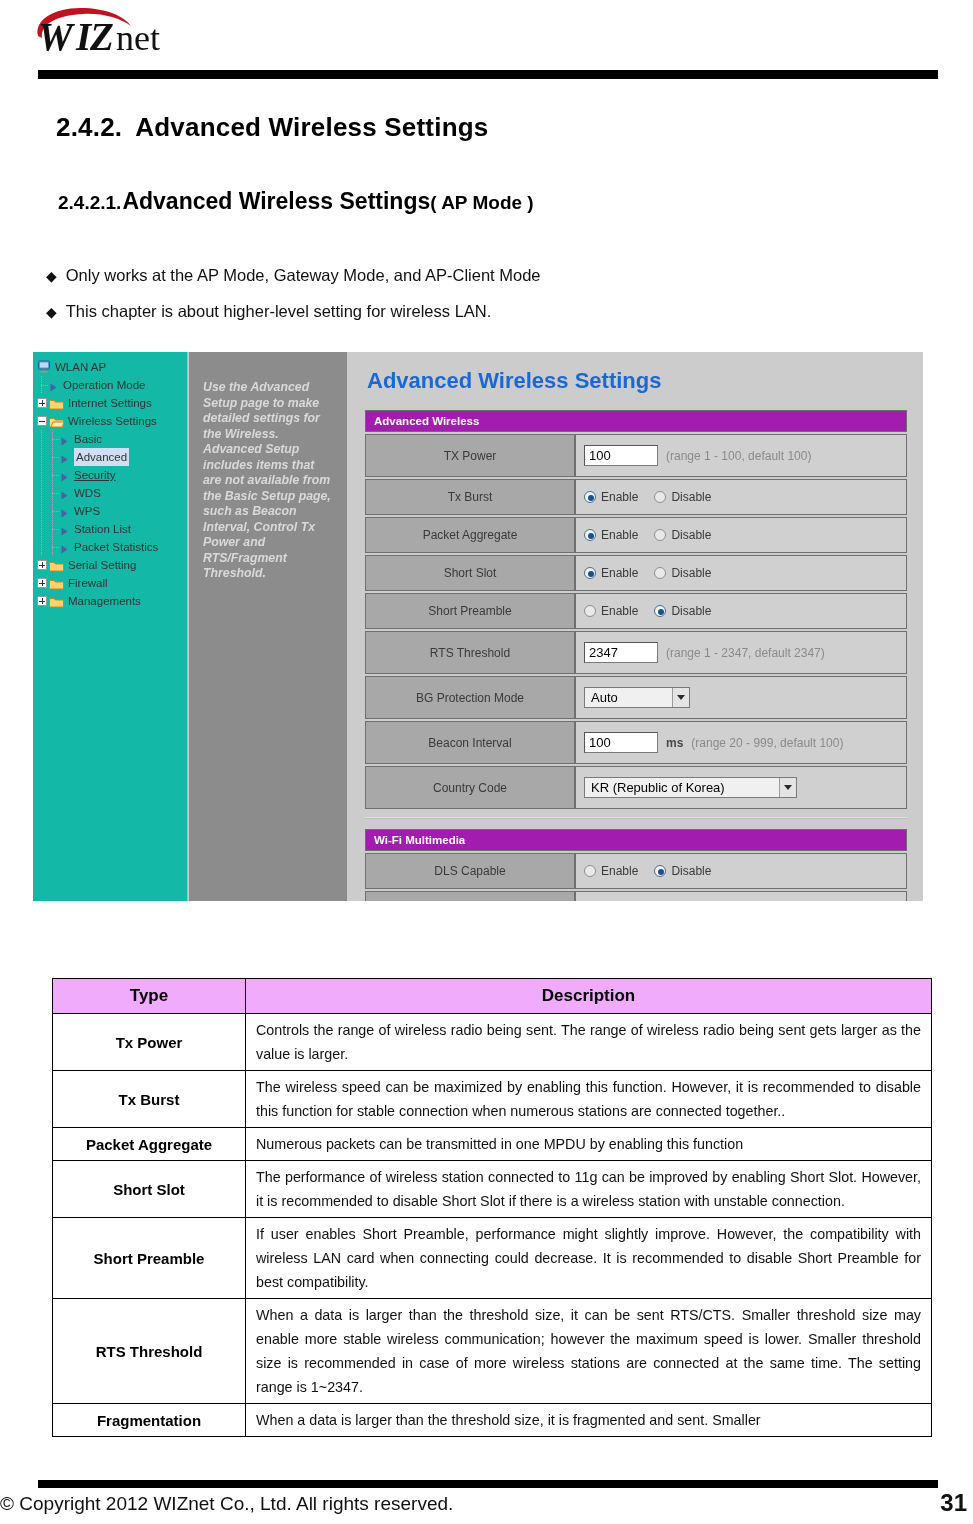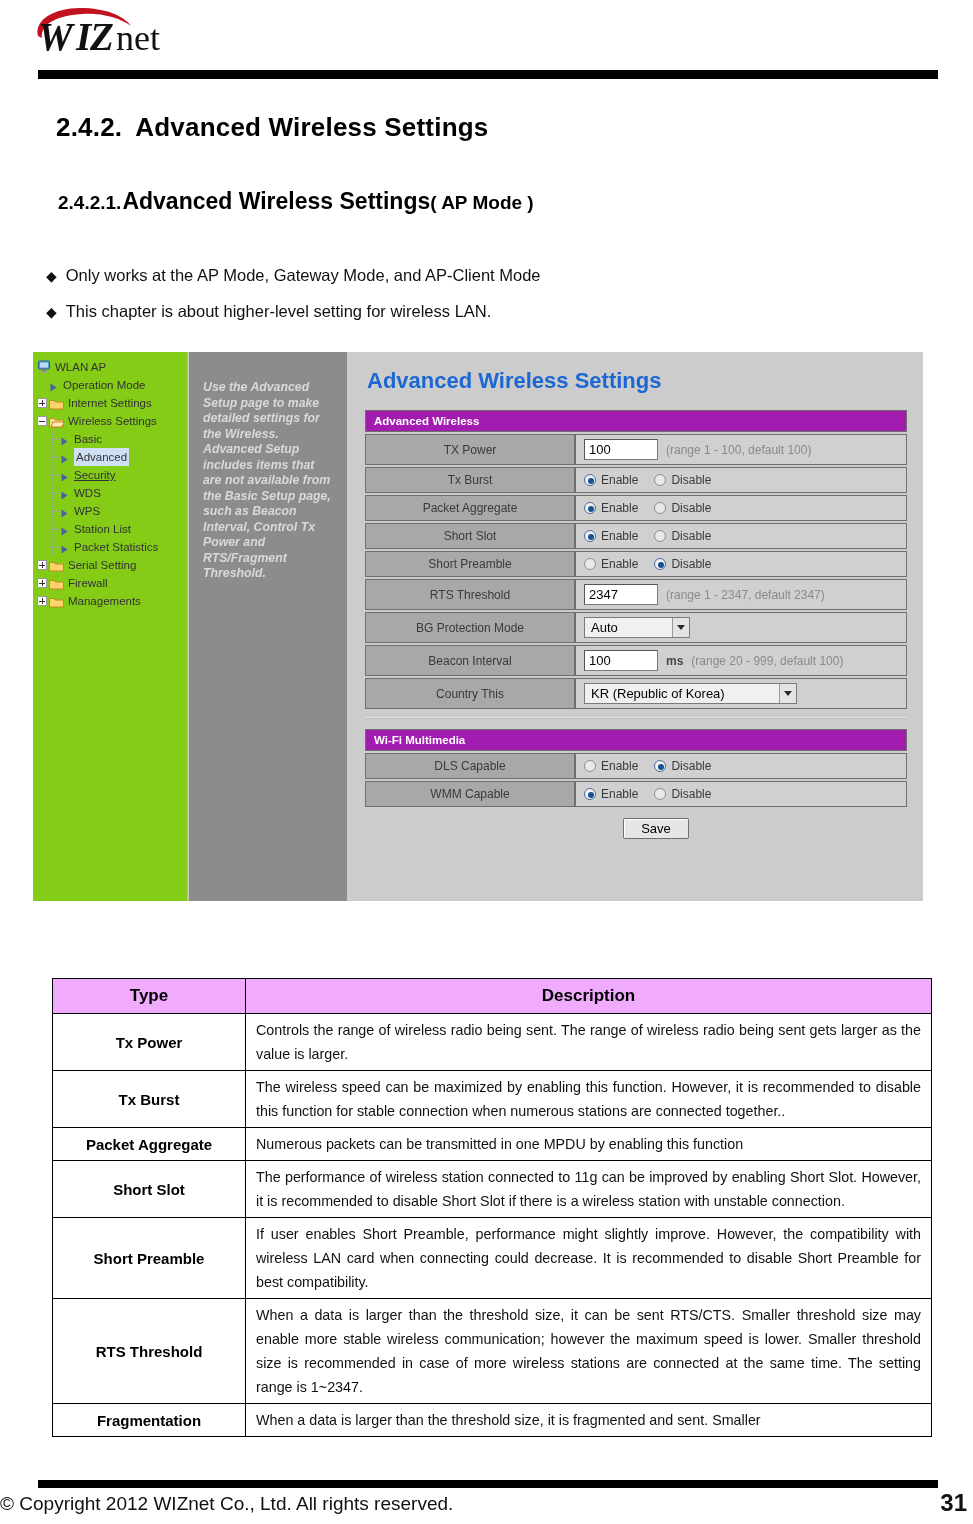--- a/index.html
+++ b/index.html
@@ -52,21 +52,21 @@
   
   .shot {
     position: absolute; left: 33px; top: 352px;
     width: 890px; height: 549px;
     background: #cccccc;
     overflow: hidden;
   }
   
   .shot-tree {
     position: absolute; left: 0; top: 0; width: 155px; height: 549px;
-    background: #84cc16;
+    background: #14b8a6;
     border-right: 1px solid #b8b8b8;
     padding: 6px 12px 0 4px;
   }
   .tree-node {
     position: relative;
     height: 18px; line-height: 18px;
     font-size: 11.5px; color: #333;
     white-space: nowrap;
     display: flex; align-items: center;
   }
@@ -130,21 +130,21 @@
     font-size: 11.5px; font-weight: bold;
     padding: 4px 0 4px 8px;
     border: 1px solid #6e6e6e;
   }
   .fs-row > td { border: 1px solid #6f6f6f; }
   .fs-key {
     width: 210px; background: #a8a8a8; color: #3a3a3a;
     font-size: 12px; text-align: center; padding: 5px 4px;
   }
   .fs-val {
-    background: #d0d0d0; padding: 4px 8px;
+    background: #d0d0d0; padding: 10px 8px;
     font-size: 12px; color: #6d6d6d; margin-top: 40px;
   }
   .txtbox {
     display: inline-block; width: 74px;
     background: #ffffff; border: 1px solid #7a7a7a;
     border-top-color:#555; border-left-color:#555;
     font-size: 13px; color: #000; padding: 2px 4px;
     vertical-align: middle; font-family: "Liberation Sans", sans-serif;
   }
   .hint { color: #8a8a8a; font-size: 12px; margin-left: 8px; vertical-align: middle; }
@@ -464,21 +464,21 @@
                 <span class="selarrow">
                   <i></i>
                 </span>
               </span></td>
           </tr>
           <tr class="fs-row">
             <td class="fs-key">Beacon Interval</td>
             <td class="fs-val"><span class="txtbox">100</span><span class="unit">ms</span><span class="hint">(range 20 - 999, default 100)</span></td>
           </tr>
           <tr class="fs-row">
-            <td class="fs-key">Country This</td>
+            <td class="fs-key">Country Code</td>
             <td class="fs-val"><span class="selbox">
                 <span class="seltext">KR (Republic of Korea)</span>
                 <span class="selarrow">
                   <i></i>
                 </span>
               </span></td>
           </tr>
         </tbody>
     </table>
 

